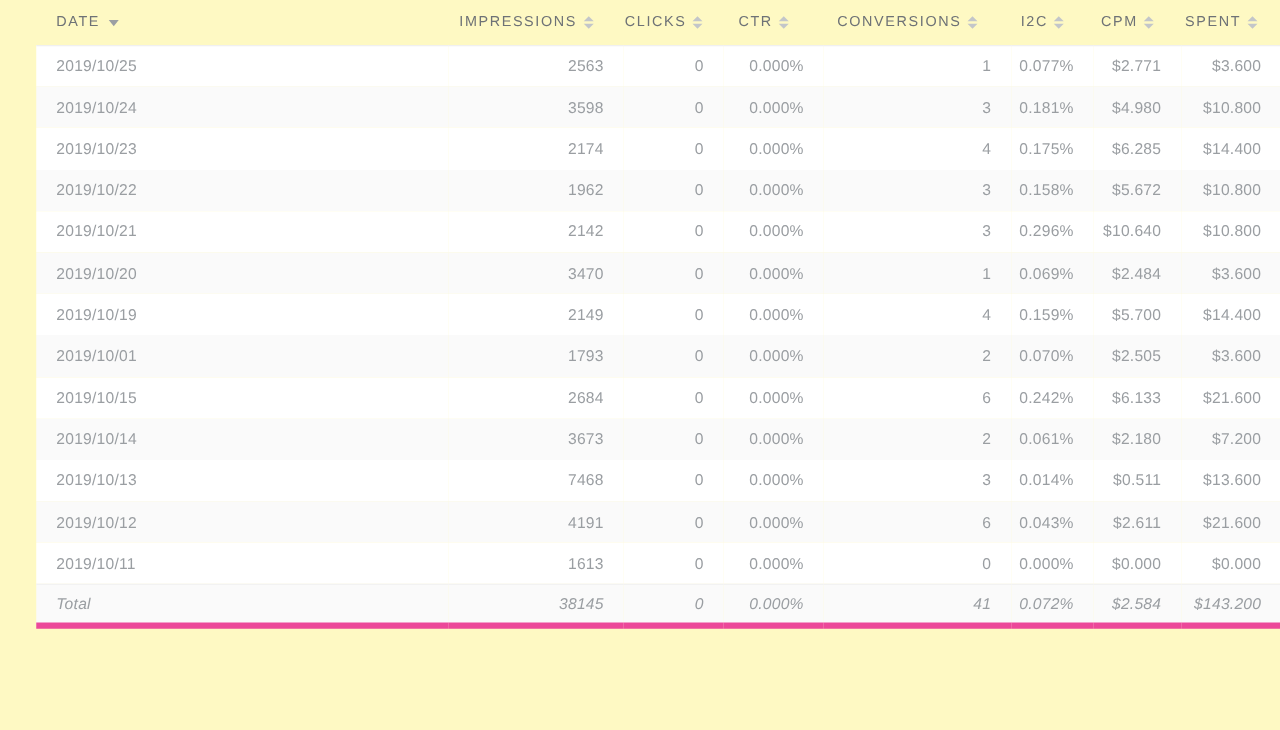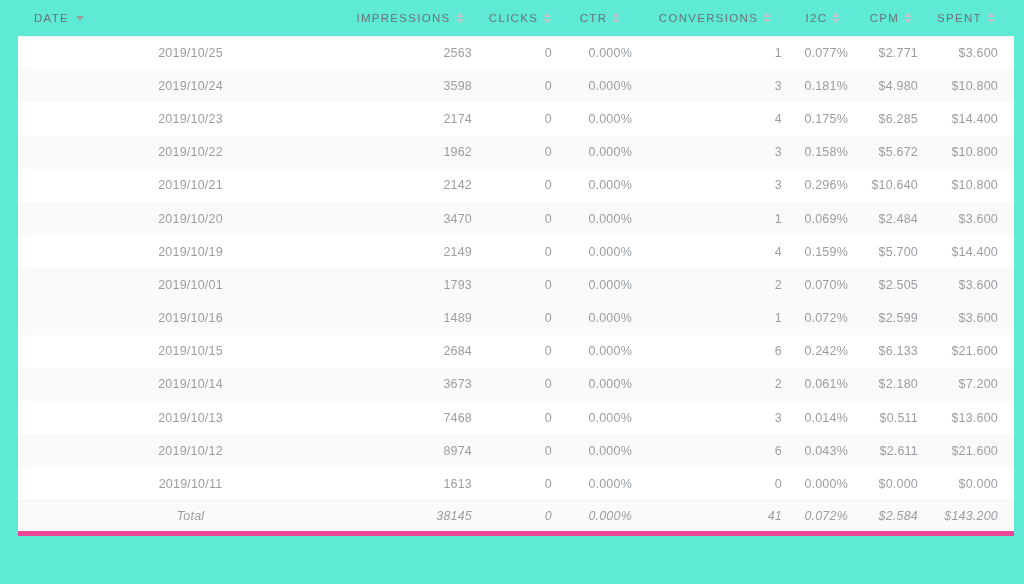--- a/index.html
+++ b/index.html
@@ -12,22 +12,22 @@
     width: 1024px;
     height: 584px;
     font-family: "Liberation Sans", sans-serif;
     -webkit-font-smoothing: antialiased;
   }
 
   .page {
     width: 1024px;
     height: 584px;
     box-sizing: border-box;
-    padding: 0 14px 0 18px;
-    background: #5eead4;
+    padding: 0 14px 0 29px;
+    background: #fef9c3;
     overflow: hidden;
   }
 
   table.report {
     width: 996px;
     border-collapse: collapse;
     table-layout: fixed;
     font-size: 12px;
   }
 
@@ -105,21 +105,21 @@
 
   tbody td {
     color: #9a9ea2;
     font-size: 12.5px;
     letter-spacing: 0.2px;
     vertical-align: middle;
     white-space: nowrap;
     border: 0;
   }
   td.col-date {
-    text-align: center;
+    text-align: left;
     padding-left: 16px;
     margin-top: 15px;
   }
   td.num {
     text-align: right;
     padding-right: 16px;
   }
 
   tr.total-row {
     background: #fafafa;
@@ -280,30 +280,20 @@
         <tr class="even">
           <td class="col-date">2019/10/01</td>
           <td class="num">1793</td>
           <td class="num">0</td>
           <td class="num">0.000%</td>
           <td class="num">2</td>
           <td class="num">0.070%</td>
           <td class="num">$2.505</td>
           <td class="num">$3.600</td>
         </tr>
-        <tr class="even">
-          <td class="col-date">2019/10/16</td>
-          <td class="num">1489</td>
-          <td class="num">0</td>
-          <td class="num">0.000%</td>
-          <td class="num">1</td>
-          <td class="num">0.072%</td>
-          <td class="num">$2.599</td>
-          <td class="num">$3.600</td>
-        </tr>
         <tr class="odd">
           <td class="col-date">2019/10/15</td>
           <td class="num">2684</td>
           <td class="num">0</td>
           <td class="num">0.000%</td>
           <td class="num">6</td>
           <td class="num">0.242%</td>
           <td class="num">$6.133</td>
           <td class="num">$21.600</td>
         </tr>
@@ -322,21 +312,21 @@
           <td class="num">7468</td>
           <td class="num">0</td>
           <td class="num">0.000%</td>
           <td class="num">3</td>
           <td class="num">0.014%</td>
           <td class="num">$0.511</td>
           <td class="num">$13.600</td>
         </tr>
         <tr class="even">
           <td class="col-date">2019/10/12</td>
-          <td class="num">8974</td>
+          <td class="num">4191</td>
           <td class="num">0</td>
           <td class="num">0.000%</td>
           <td class="num">6</td>
           <td class="num">0.043%</td>
           <td class="num">$2.611</td>
           <td class="num">$21.600</td>
         </tr>
         <tr class="odd">
           <td class="col-date">2019/10/11</td>
           <td class="num">1613</td>

